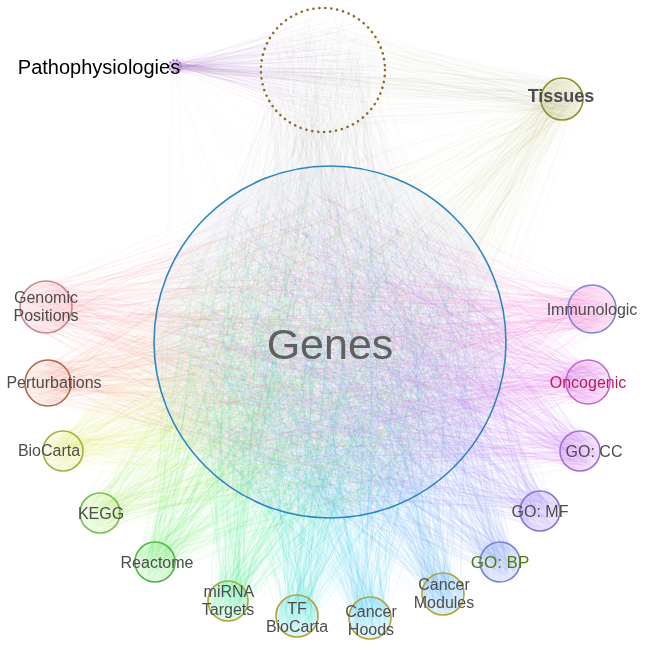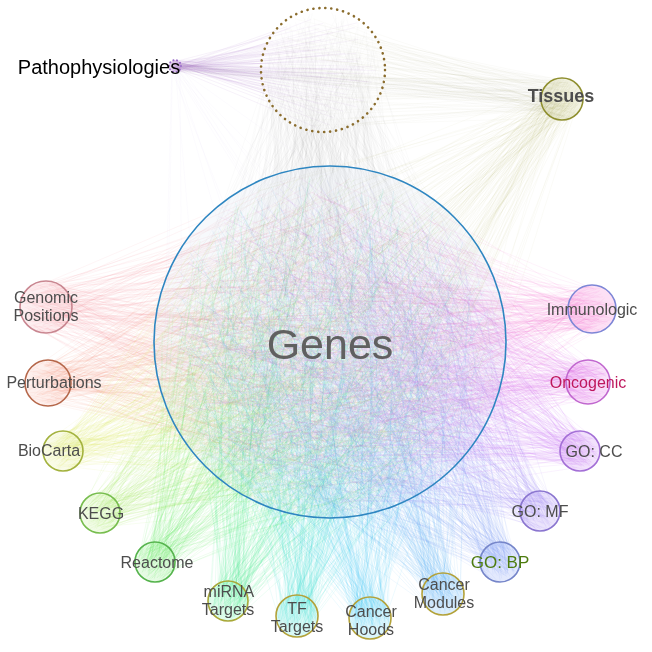--- a/index.html
+++ b/index.html
@@ -3005,21 +3005,21 @@
     <div class="node-label" style="left: 561px; top: 96px; font-size: 18px; color: rgb(77, 77, 77); font-weight: bold;">Tissues</div>
     <div class="node-label" style="left: 54px; top: 383px; font-size: 16px; color: rgb(77, 77, 77);">Perturbations</div>
     <div class="node-label" style="left: 46px; top: 307px; font-size: 16px; color: rgb(77, 77, 77);">Genomic
 Positions</div>
     <div class="node-label" style="left: 49px; top: 451px; font-size: 16px; color: rgb(77, 77, 77);">BioCarta</div>
     <div class="node-label" style="left: 101px; top: 514px; font-size: 16px; color: rgb(77, 77, 77);">KEGG</div>
     <div class="node-label" style="left: 157px; top: 563px; font-size: 16px; color: rgb(77, 77, 77);">Reactome</div>
     <div class="node-label" style="left: 228px; top: 601px; font-size: 16px; color: rgb(77, 77, 77); text-align: right;">miRNA
 Targets</div>
     <div class="node-label" style="left: 297px; top: 618px; font-size: 16px; color: rgb(77, 77, 77);">TF
-Targets</div>
+BioCarta</div>
     <div class="node-label" style="left: 371px; top: 621px; font-size: 16px; color: rgb(77, 77, 77);">Cancer
 Hoods</div>
     <div class="node-label" style="left: 444px; top: 594px; font-size: 16px; color: rgb(77, 77, 77);">Cancer
 Modules</div>
     <div class="node-label" style="left: 500px; top: 563px; font-size: 17px; color: #4d7c0f;">GO: BP</div>
     <div class="node-label" style="left: 540px; top: 512px; font-size: 16px; color: rgb(77, 77, 77);">GO: MF</div>
     <div class="node-label" style="left: 580px; top: 452px; font-size: 16px; color: rgb(77, 77, 77); margin-left: 14px;">GO: CC</div>
     <div class="node-label" style="left: 588px; top: 383px; font-size: 16px; color: #be185d;">Oncogenic</div>
     <div class="node-label" style="left: 592px; top: 310px; font-size: 16px; color: rgb(77, 77, 77);">Immunologic</div>
   </div>

